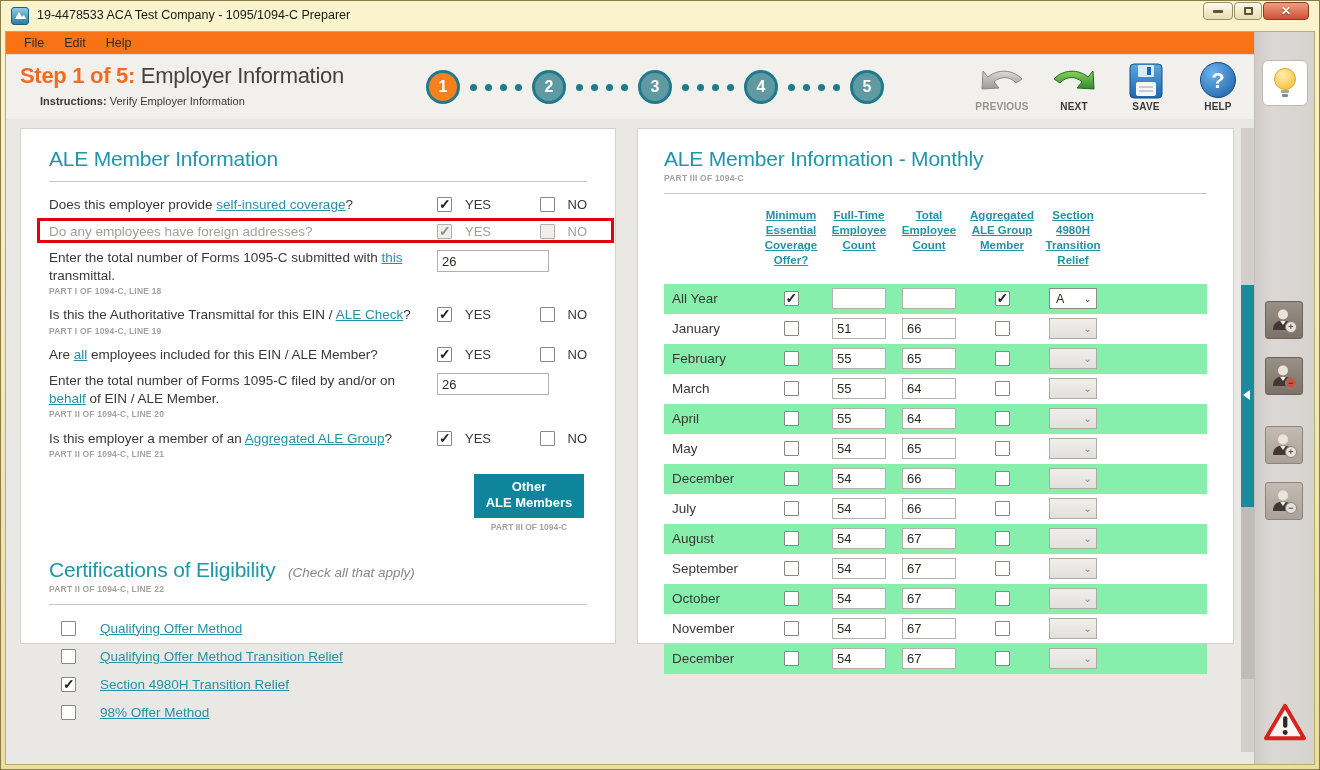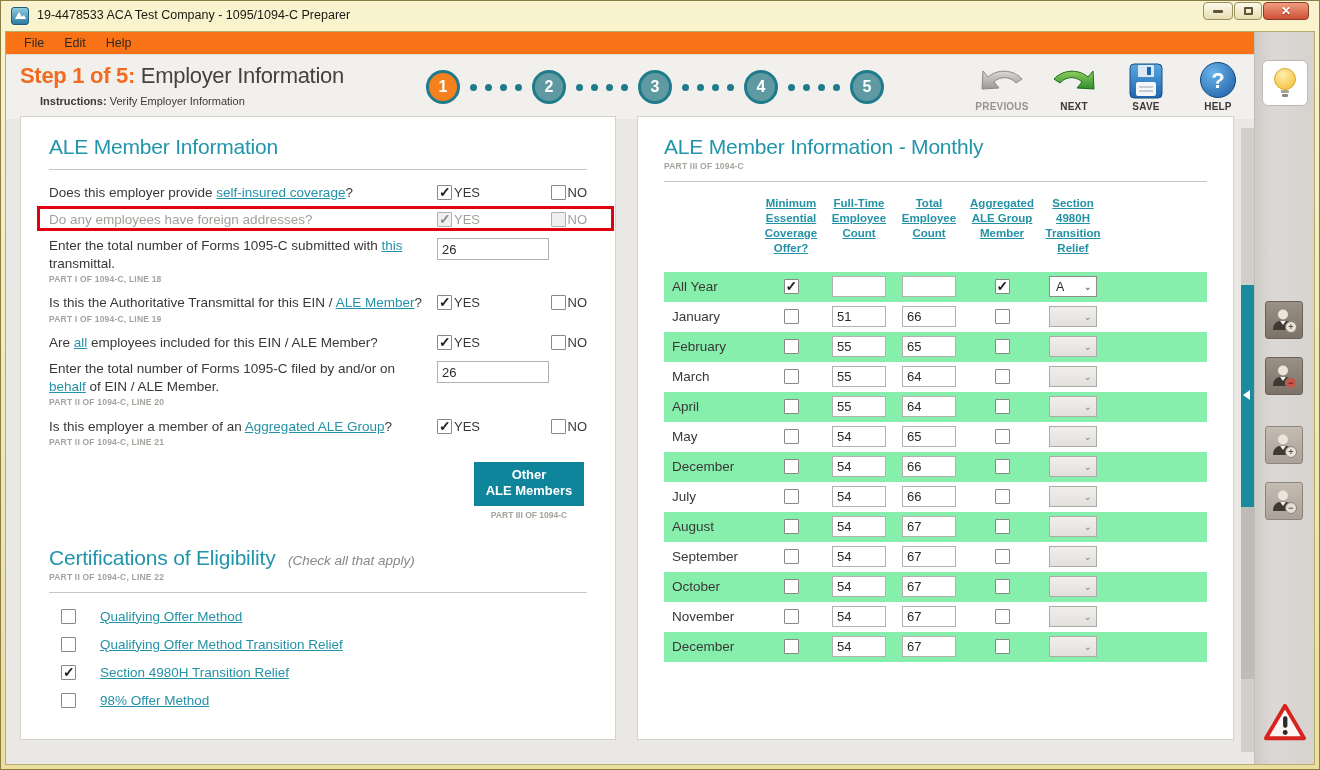--- a/index.html
+++ b/index.html
@@ -69,39 +69,39 @@
       display:flex; align-items:center; justify-content:center; }
 
   
   .track { position:absolute; left:1235px; top:96px; width:13px; height:624px; background:#d2cfcb; }
   .track-low { position:absolute; left:0; top:379px; width:13px; height:172px; background:#bfbcb7; }
   .thumb { position:absolute; left:0; top:157px; width:13px; height:222px; background:#1a8a9d; }
   .thumb-arrow { position:absolute; left:2px; top:105px; width:0; height:0;
       border-top:5px solid transparent; border-bottom:5px solid transparent; border-right:7px solid #fff; }
 
   
-  .panel { position:absolute; top:84px; height:624px; background:#fff; border:1px solid #d5d2ce; }
+  .panel { position:absolute; top:96px; height:516px; background:#fff; border:1px solid #d5d2ce; }
   .panel-left  { left:14px;  width:596px; padding:18px 28px 0 28px; }
   .panel-right { left:631px; width:597px; padding:18px 26px 0 26px; }
   h2.sect { font-size:21px; font-weight:normal; color:#2195a9; letter-spacing:-0.2px; }
   .sect-hint { font-size:13.5px; font-style:italic; color:#8a8784; font-weight:normal; margin-left:8px; }
   .part-sub { font-size:8.5px; font-weight:bold; color:#a6a29d; margin-top:2px; letter-spacing:0.2px; }
   .rule { height:1px; background:#c9c6c1; margin:10px 0 14px 0; }
 
   a.tlink { color:#2492a6; text-decoration:underline; cursor:pointer; }
 
   
   .q-row { display:flex; margin-bottom:9px; position:relative; }
   .q-text { flex:1; font-size:13.5px; color:#3a3836; line-height:1.3; padding-right:14px; }
   .q-ctrl { width:150px; flex:none; padding-top:1px; }
   .q-row.disabled .q-text { color:#a3a09c; }
   .q-row.hl::before { content:""; position:absolute; left:-12px; right:-27px; top:-5px; bottom:-3px;
       border:3px solid #e3000f; pointer-events:none; }
   .yn { display:flex; justify-content:space-between; }
-  .yn-group { display:flex; align-items:center; gap:2px; font-size:13px; color:#3a3836; }
+  .yn-group { display:flex; align-items:center; gap:13px; font-size:13px; color:#3a3836; }
   .q-row.disabled .yn-group { color:#a3a09c; }
 
   .cb { width:15px; height:15px; background:#fff; border:1px solid #8a8784; border-radius:1px;
       position:relative; flex:none; }
   .cb.checked::after { content:"\2713"; position:absolute; left:1px; top:-2px;
       font-size:14px; font-weight:bold; color:#222; }
   .cb.dis { background:#f0efed; border-color:#b3b0ad; }
   .cb.dis.checked::after { color:#8f8c89; }
 
   input.num { width:112px; height:22px; border:1px solid #b3b0ad; font-family:"Liberation Sans",sans-serif;
@@ -310,21 +310,21 @@
                   <span>NO</span>
                 </label>
               </div>
             </div>
           </div>
           <div class="q-row">
             <div class="q-text"><span>Enter the total number of Forms 1095-C submitted with </span><a class="tlink">this</a><span> transmittal.</span><div class="part-sub">PART I OF 1094-C, LINE 18</div></div>
             <div class="q-ctrl"><input class="num" type="text" value="26" style=""></div>
           </div>
           <div class="q-row">
-            <div class="q-text"><span>Is this the Authoritative Transmittal for this EIN / </span><a class="tlink">ALE Member</a><span>?</span><div class="part-sub">PART I OF 1094-C, LINE 19</div></div>
+            <div class="q-text"><span>Is this the Authoritative Transmittal for this EIN / </span><a class="tlink">ALE Check</a><span>?</span><div class="part-sub">PART I OF 1094-C, LINE 19</div></div>
             <div class="q-ctrl">
               <div class="yn">
                 <label class="yn-group">
                   <span class="cb checked"></span>
                   <span>YES</span>
                 </label>
                 <label class="yn-group">
                   <span class="cb"></span>
                   <span>NO</span>
                 </label>

